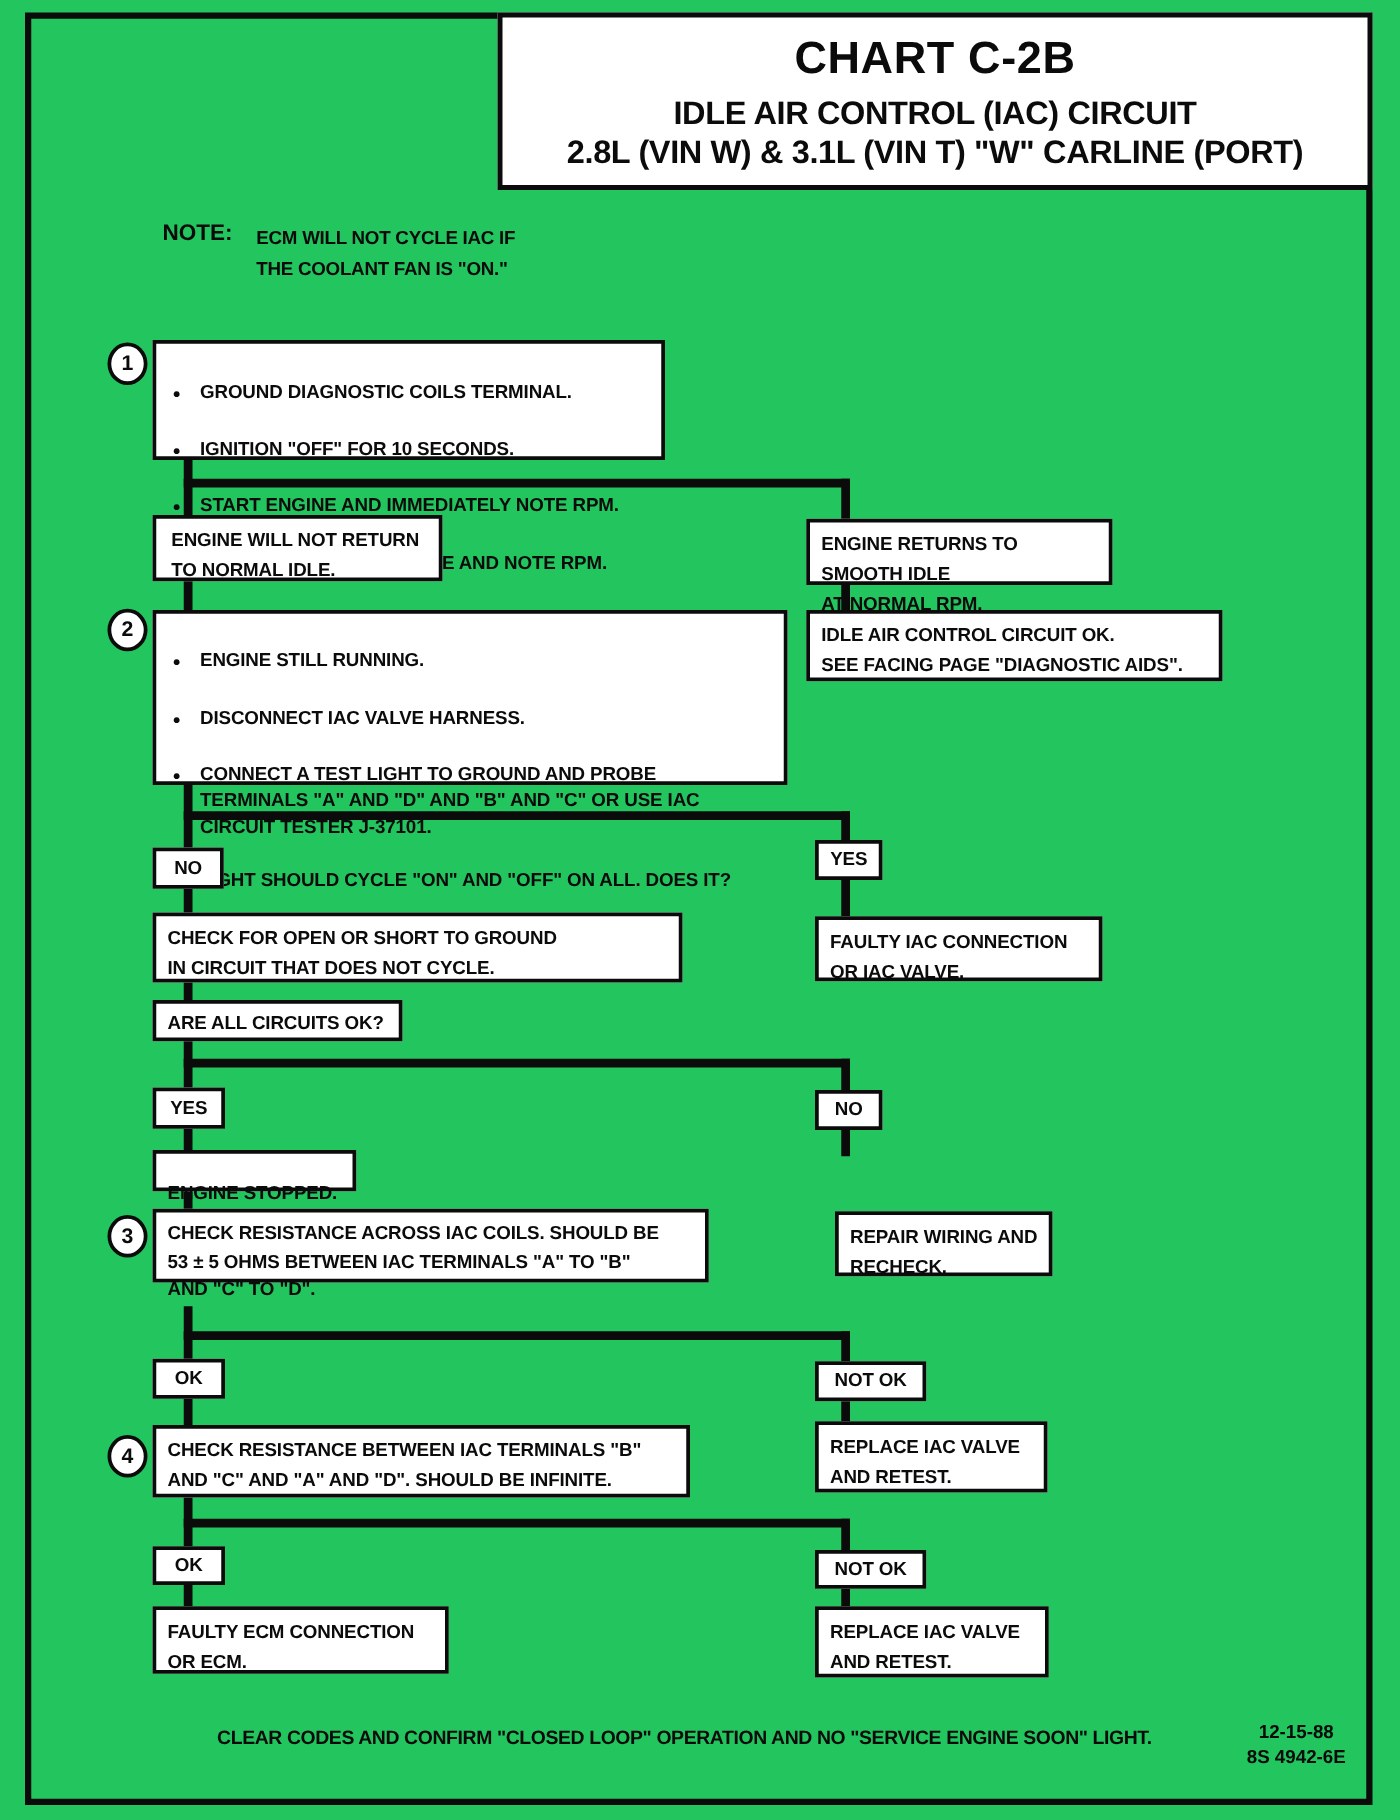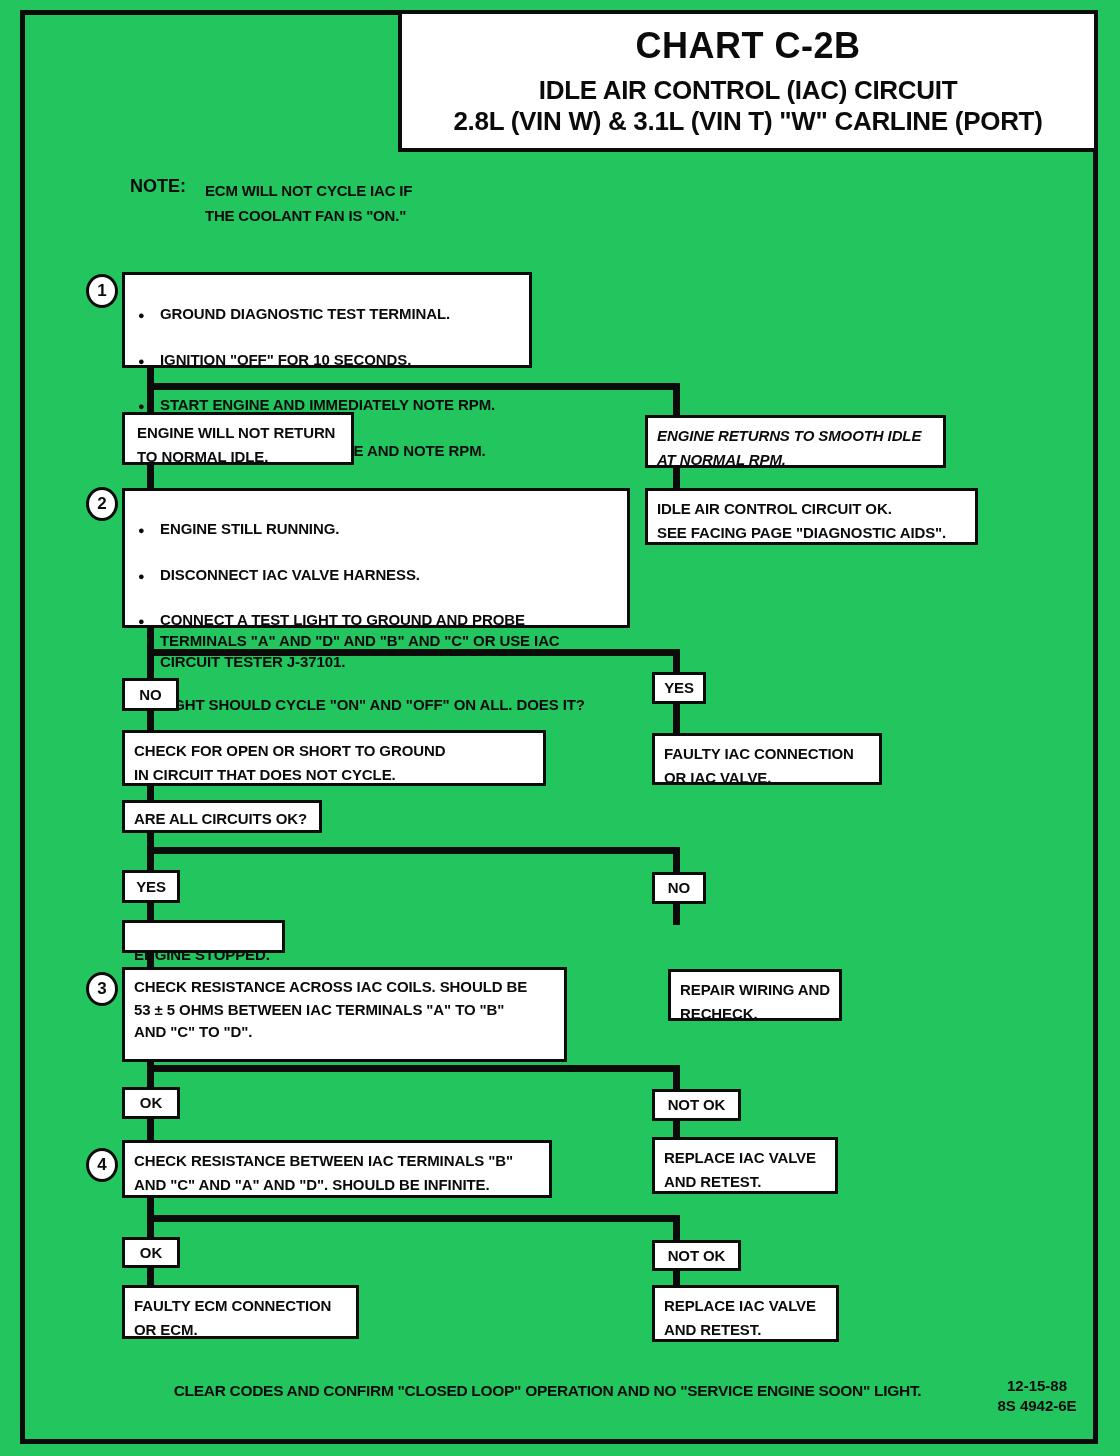--- a/index.html
+++ b/index.html
@@ -66,29 +66,29 @@
   <div class="line" style="left:147px; top:1195px; width:7px; height:44px;"></div>
   <div class="line" style="left:147px; top:1215px; width:533px; height:7px;"></div>
   <div class="line" style="left:673px; top:1215px; width:7px; height:27px;"></div>
   <div class="line" style="left:147px; top:1266px; width:7px; height:21px;"></div>
   <div class="line" style="left:673px; top:1269px; width:7px; height:18px;"></div>
 
   <div class="circle" style="left:86px; top:274px;">
     <span>1</span>
   </div>
   <div class="box" style="left:122px; top:272px; width:410px; height:96px; line-height:1.45;">
-    <div class="brow"><span class="bdot">●</span><span class="btxt">GROUND DIAGNOSTIC TEST TERMINAL.</span></div>
+    <div class="brow"><span class="bdot">●</span><span class="btxt">GROUND DIAGNOSTIC COILS TERMINAL.</span></div>
     <div class="brow"><span class="bdot">●</span><span class="btxt">IGNITION "OFF" FOR 10 SECONDS.</span></div>
     <div class="brow"><span class="bdot">●</span><span class="btxt">START ENGINE AND IMMEDIATELY NOTE RPM.</span></div>
     <div class="brow"><span class="bdot">●</span><span class="btxt">IDLE ENGINE FOR 1 MINUTE AND NOTE RPM.</span></div>
   </div>
 
   <div class="box" style="left:122px; top:412px; width:232px; height:53px;padding-left:12px;">ENGINE WILL NOT RETURN
 TO NORMAL IDLE.</div>
-  <div class="box" style="left:645px; top:415px; width:301px; height:53px;font-style:italic;">ENGINE RETURNS TO SMOOTH IDLE
+  <div class="box" style="left:645px; top:415px; width:245px; height:53px;">ENGINE RETURNS TO SMOOTH IDLE
 AT NORMAL RPM.</div>
   <div class="box" style="left:645px; top:488px; width:333px; height:57px;">IDLE AIR CONTROL CIRCUIT OK.
 SEE FACING PAGE "DIAGNOSTIC AIDS".</div>
 
   <div class="circle" style="left:86px; top:487px;">
     <span>2</span>
   </div>
   <div class="box" style="left:122px; top:488px; width:508px; height:140px; line-height:1.42;">
     <div class="brow"><span class="bdot">●</span><span class="btxt">ENGINE STILL RUNNING.</span></div>
     <div class="brow"><span class="bdot">●</span><span class="btxt">DISCONNECT IAC VALVE HARNESS.</span></div>
@@ -111,21 +111,21 @@
   <div class="box decision" style="left:122px; top:870px; width:58px; height:33px;">YES</div>
   <div class="box decision" style="left:652px; top:872px; width:54px; height:32px;">NO</div>
 
   <div class="box" style="left:122px; top:920px; width:163px; height:33px; padding-top:20px;">ENGINE STOPPED.</div>
   <div class="box" style="left:668px; top:923px; width:174px; height:52px;margin-top:46px;">REPAIR WIRING AND
 RECHECK.</div>
 
   <div class="circle" style="left:86px; top:972px;">
     <span>3</span>
   </div>
-  <div class="box" style="left:122px; top:967px; width:445px; height:95px; line-height:1.5;">CHECK RESISTANCE ACROSS IAC COILS.  SHOULD BE
+  <div class="box" style="left:122px; top:967px; width:445px; height:59px; line-height:1.5;">CHECK RESISTANCE ACROSS IAC COILS.  SHOULD BE
 53 ± 5 OHMS BETWEEN IAC TERMINALS  "A" TO "B"
 AND "C" TO "D".</div>
 
   <div class="box decision" style="left:122px; top:1087px; width:58px; height:32px;">OK</div>
   <div class="box decision" style="left:652px; top:1089px; width:89px; height:32px;">NOT OK</div>
 
   <div class="circle" style="left:86px; top:1148px;">
     <span>4</span>
   </div>
   <div class="box" style="left:122px; top:1140px; width:430px; height:58px;">CHECK RESISTANCE BETWEEN IAC TERMINALS "B"

